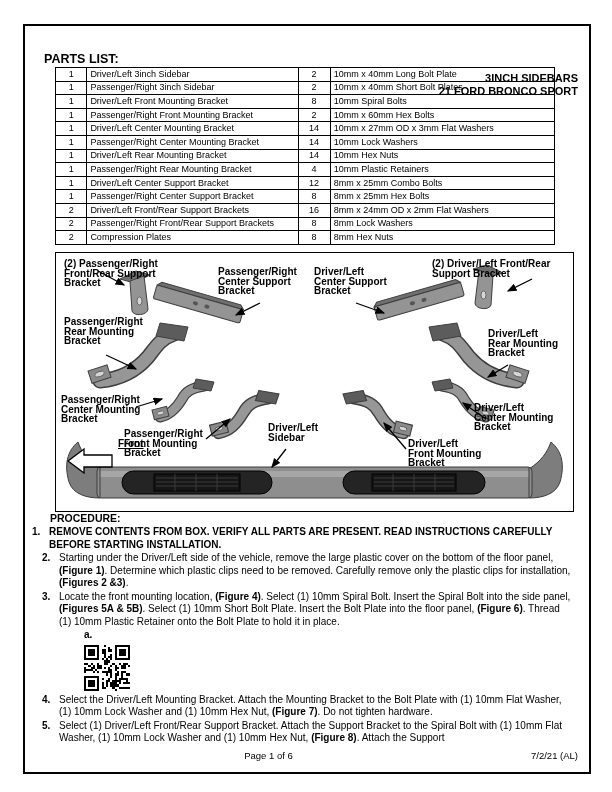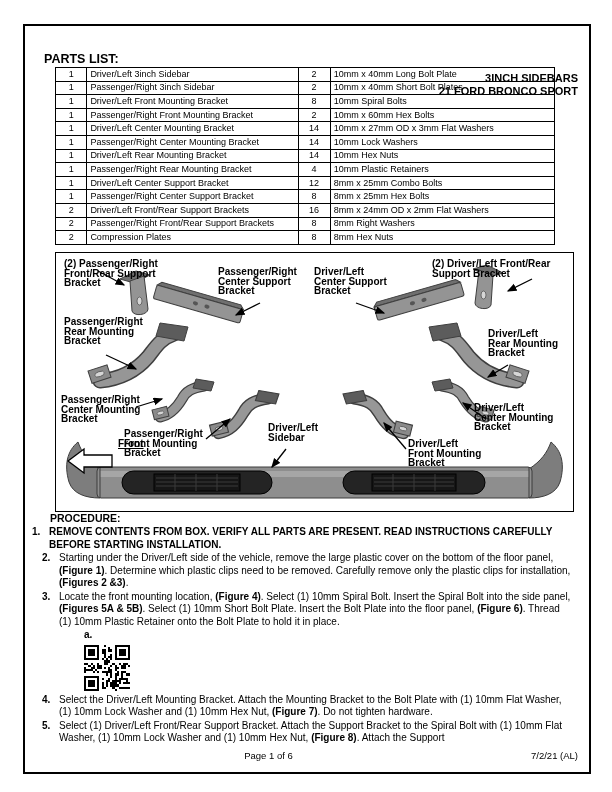--- a/index.html
+++ b/index.html
@@ -117,21 +117,21 @@
         <tr>
           <td class="c-qty">2</td>
           <td class="c-desc1">Driver/Left Front/Rear Support Brackets</td>
           <td class="c-qty">16</td>
           <td class="c-desc2">8mm x 24mm OD x 2mm Flat Washers</td>
         </tr>
         <tr>
           <td class="c-qty">2</td>
           <td class="c-desc1">Passenger/Right Front/Rear Support Brackets</td>
           <td class="c-qty">8</td>
-          <td class="c-desc2">8mm Right Washers</td>
+          <td class="c-desc2">8mm Lock Washers</td>
         </tr>
         <tr>
           <td class="c-qty">2</td>
           <td class="c-desc1">Compression Plates</td>
           <td class="c-qty">8</td>
           <td class="c-desc2">8mm Hex Nuts</td>
         </tr>
       </tbody>
   </table>
 

